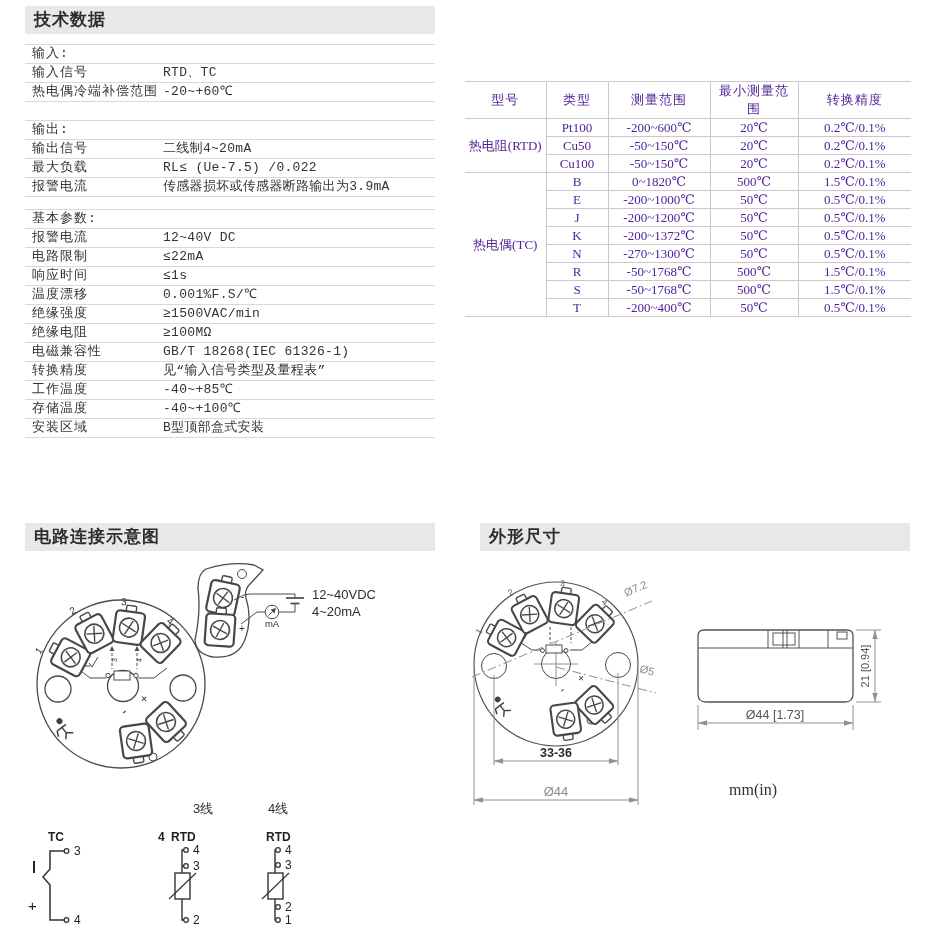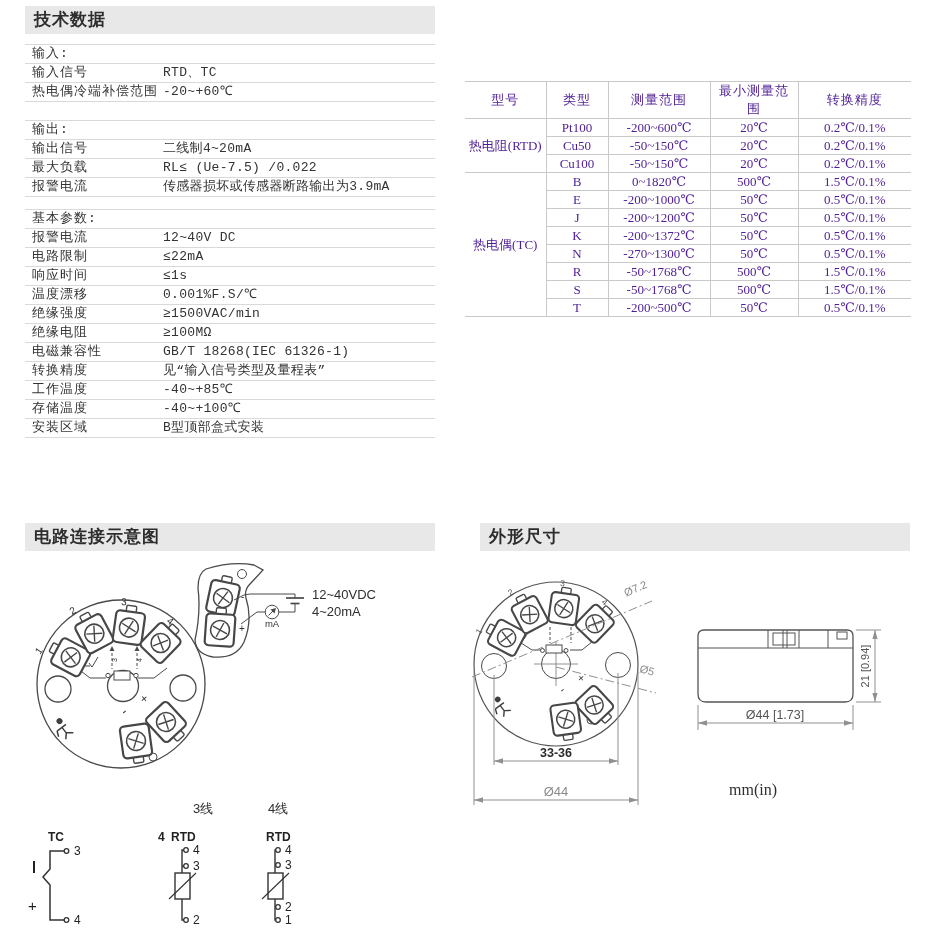--- a/index.html
+++ b/index.html
@@ -212,21 +212,21 @@
       <td class="noR">1.5℃/0.1%</td>
     </tr>
     <tr>
       <td>S</td>
       <td>-50~1768℃</td>
       <td>500℃</td>
       <td class="noR">1.5℃/0.1%</td>
     </tr>
     <tr>
       <td>T</td>
-      <td>-200~500℃</td>
+      <td>-200~400℃</td>
       <td>50℃</td>
       <td class="noR">0.5℃/0.1%</td>
     </tr>
   </tbody>
     </table>
 
   <div class="bar" id="bar-circuit">电路连接示意图</div>
   <div class="bar" id="bar-dim">外形尺寸</div>
 
   <svg id="svg-circuit" width="420" height="237" viewBox="0 0 420 237">

